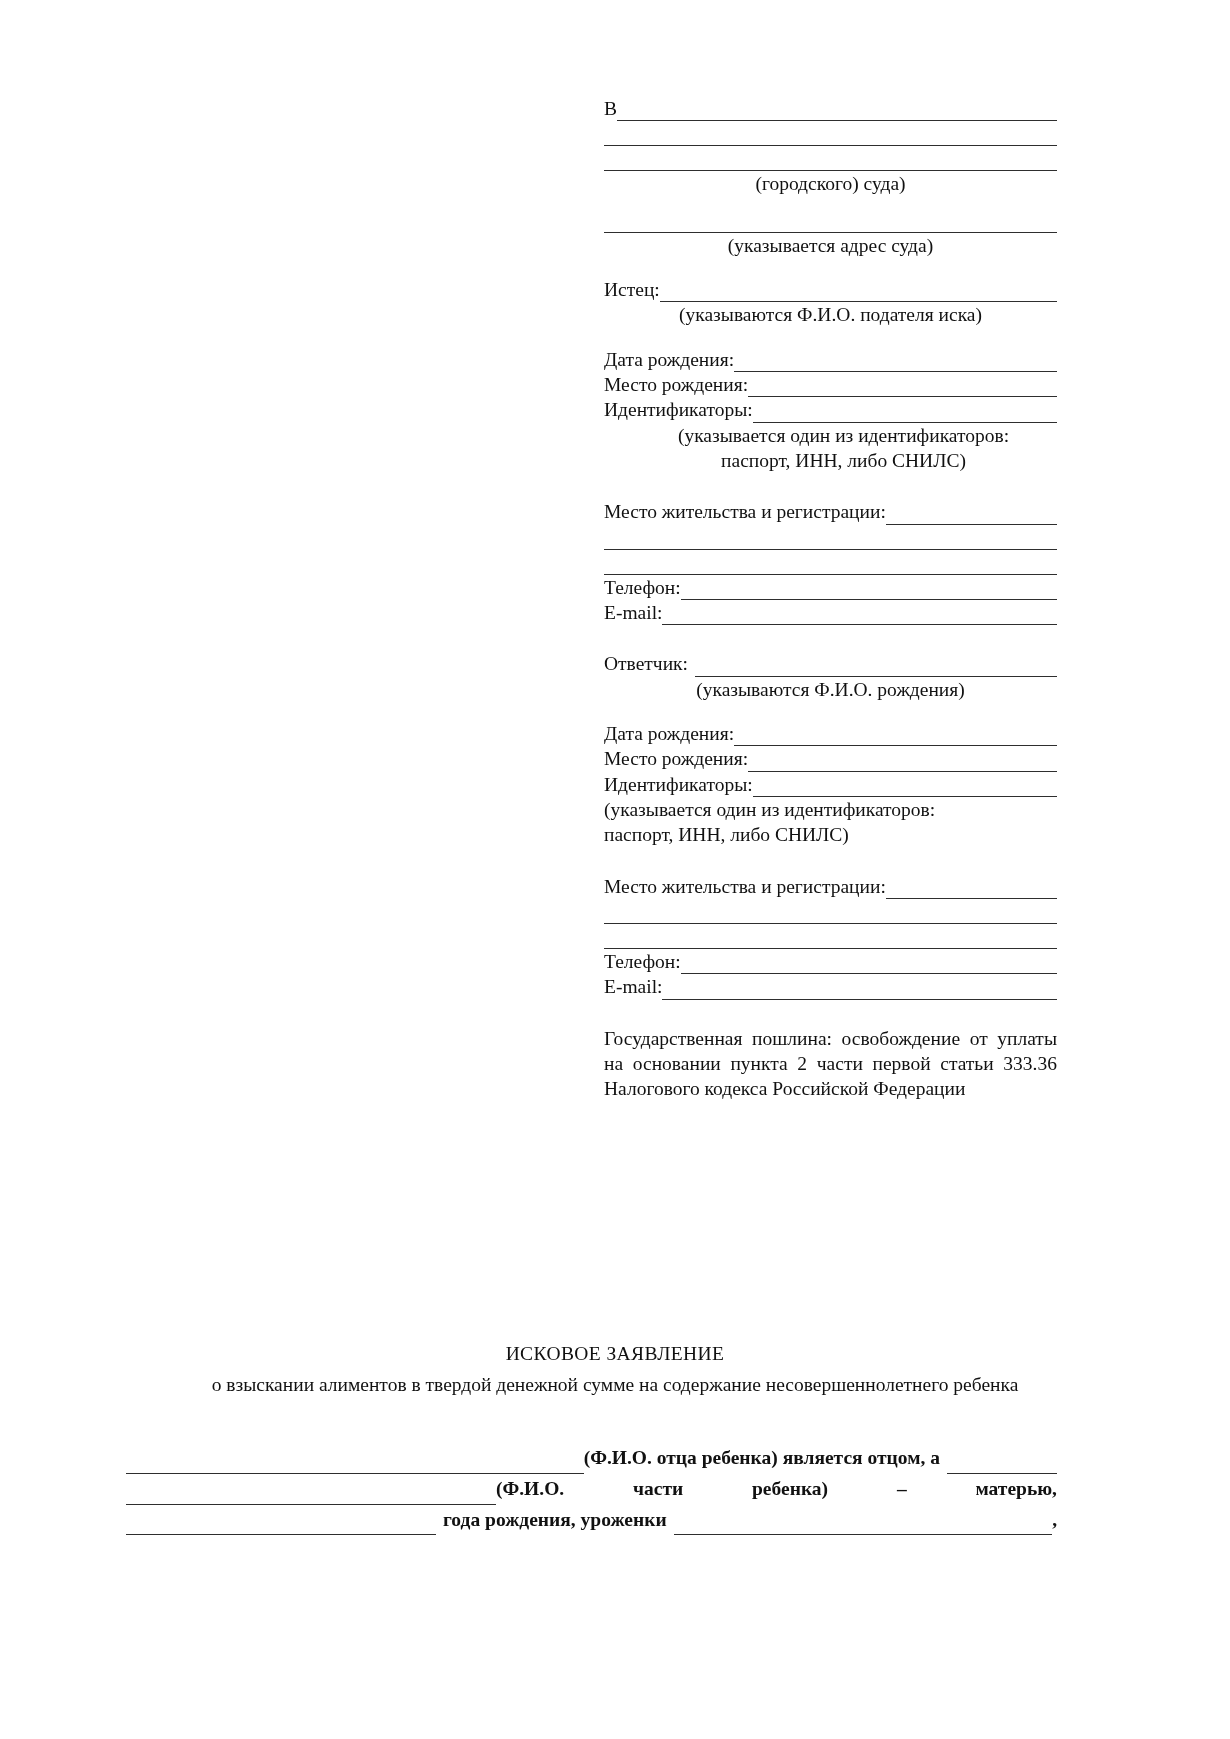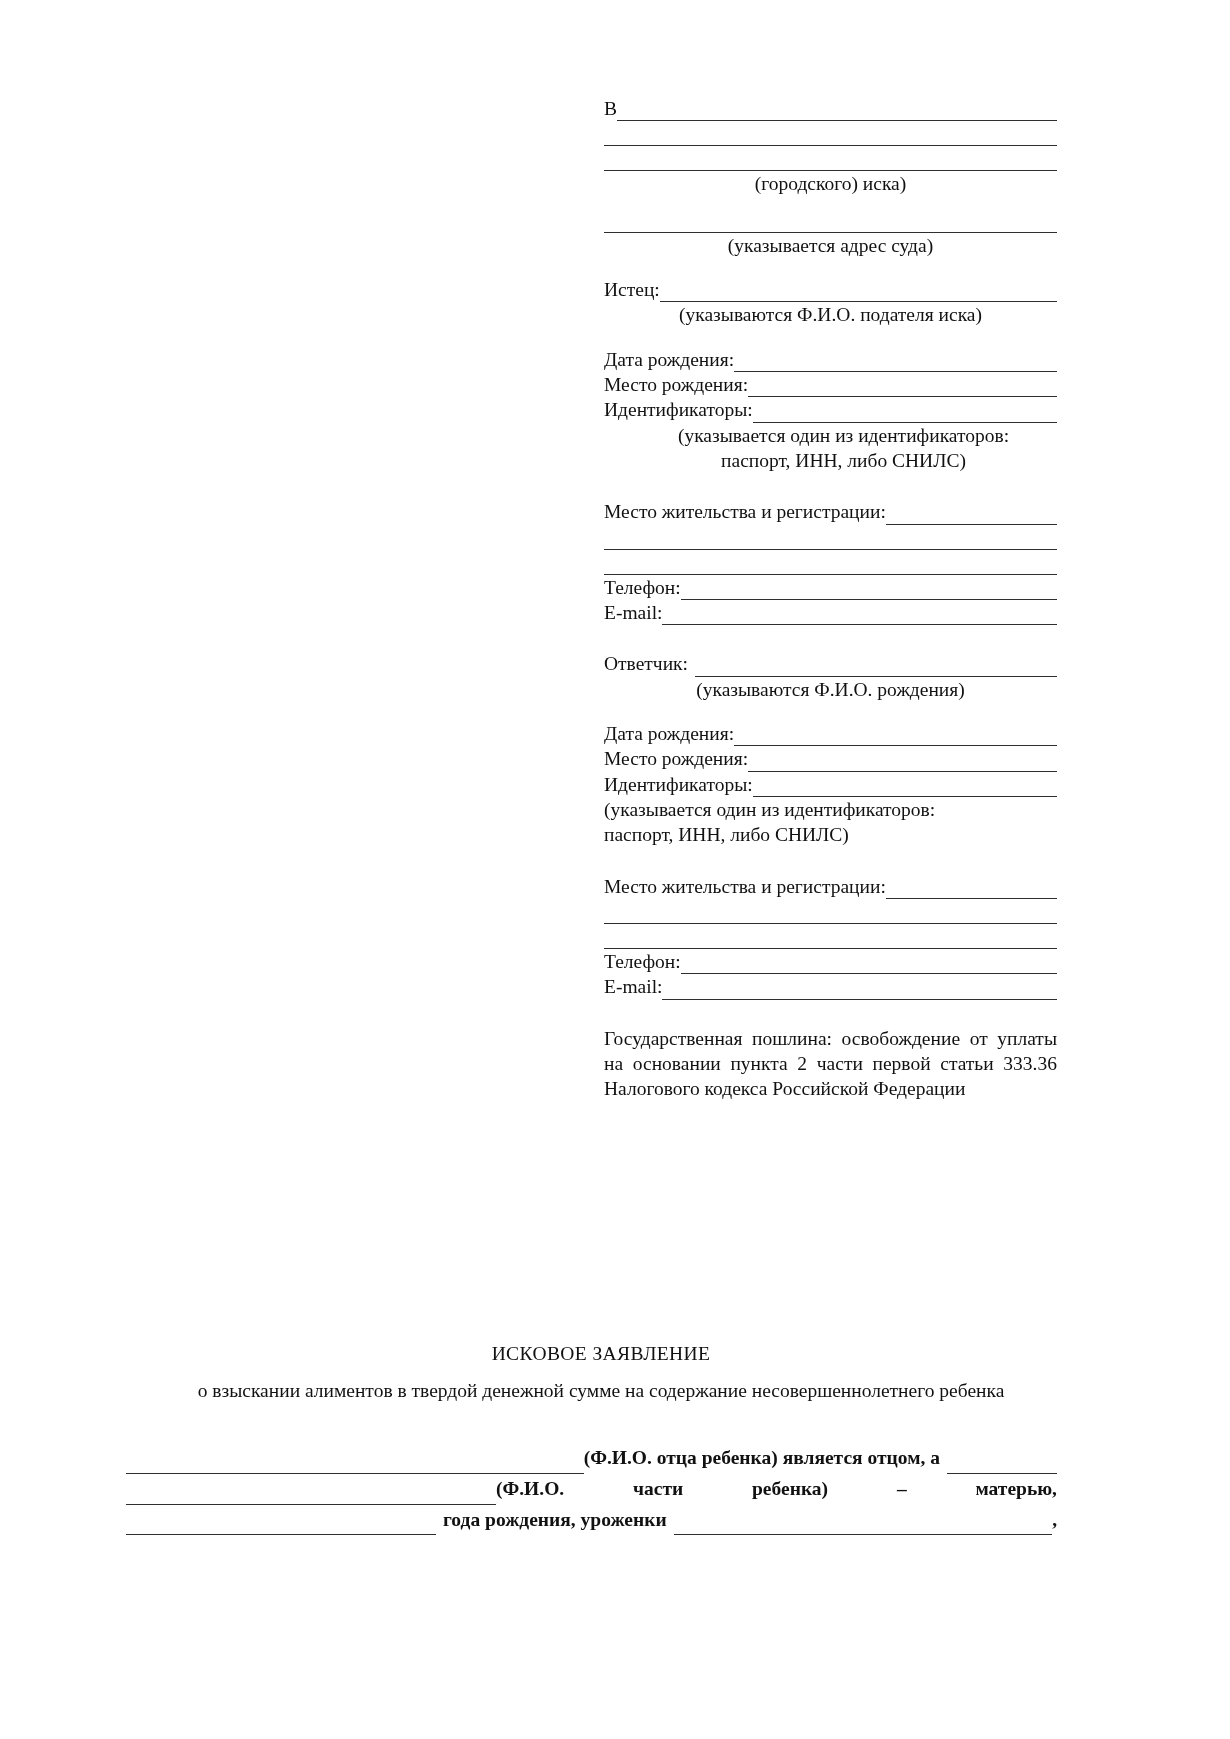--- a/index.html
+++ b/index.html
@@ -77,32 +77,32 @@
   .para-just {
     text-align: justify;
     text-align-last: left;
     white-space: normal;
     line-height: 1.30;
   }
 
   
   .title-block {
     position: absolute;
-    left: 136px;
+    left: 150px;
     top: 1341px;
     width: 930px;
     text-align: center;
     font-size: 19.5px;
     line-height: 1.34;
   }
   .title-main {
     letter-spacing: 0.4px;
   }
   .title-sub {
-    margin-top: 11px;
+    margin-top: 5px;
   }
 
   
   .body-block {
     position: absolute;
     left: 126px;
     top: 1443px;
     width: 931px;
     font-size: 19.5px;
     line-height: 1.58;
@@ -128,21 +128,21 @@
 <div class="page">
 
   <div class="header-block">
 
     <div class="row">
       <span class="lbl">В</span>
       <span class="fill"></span>
     </div>
     <div class="rule"></div>
     <div class="rule"></div>
-    <div class="note">(городского) иска)</div>
+    <div class="note">(городского) суда)</div>
 
     <div class="gap-sm"></div>
 
     <div class="rule"></div>
     <div class="note">(указывается адрес суда)</div>
 
     <div class="gap-md"></div>
 
     <div class="row">
       <span class="lbl">Истец:</span>

